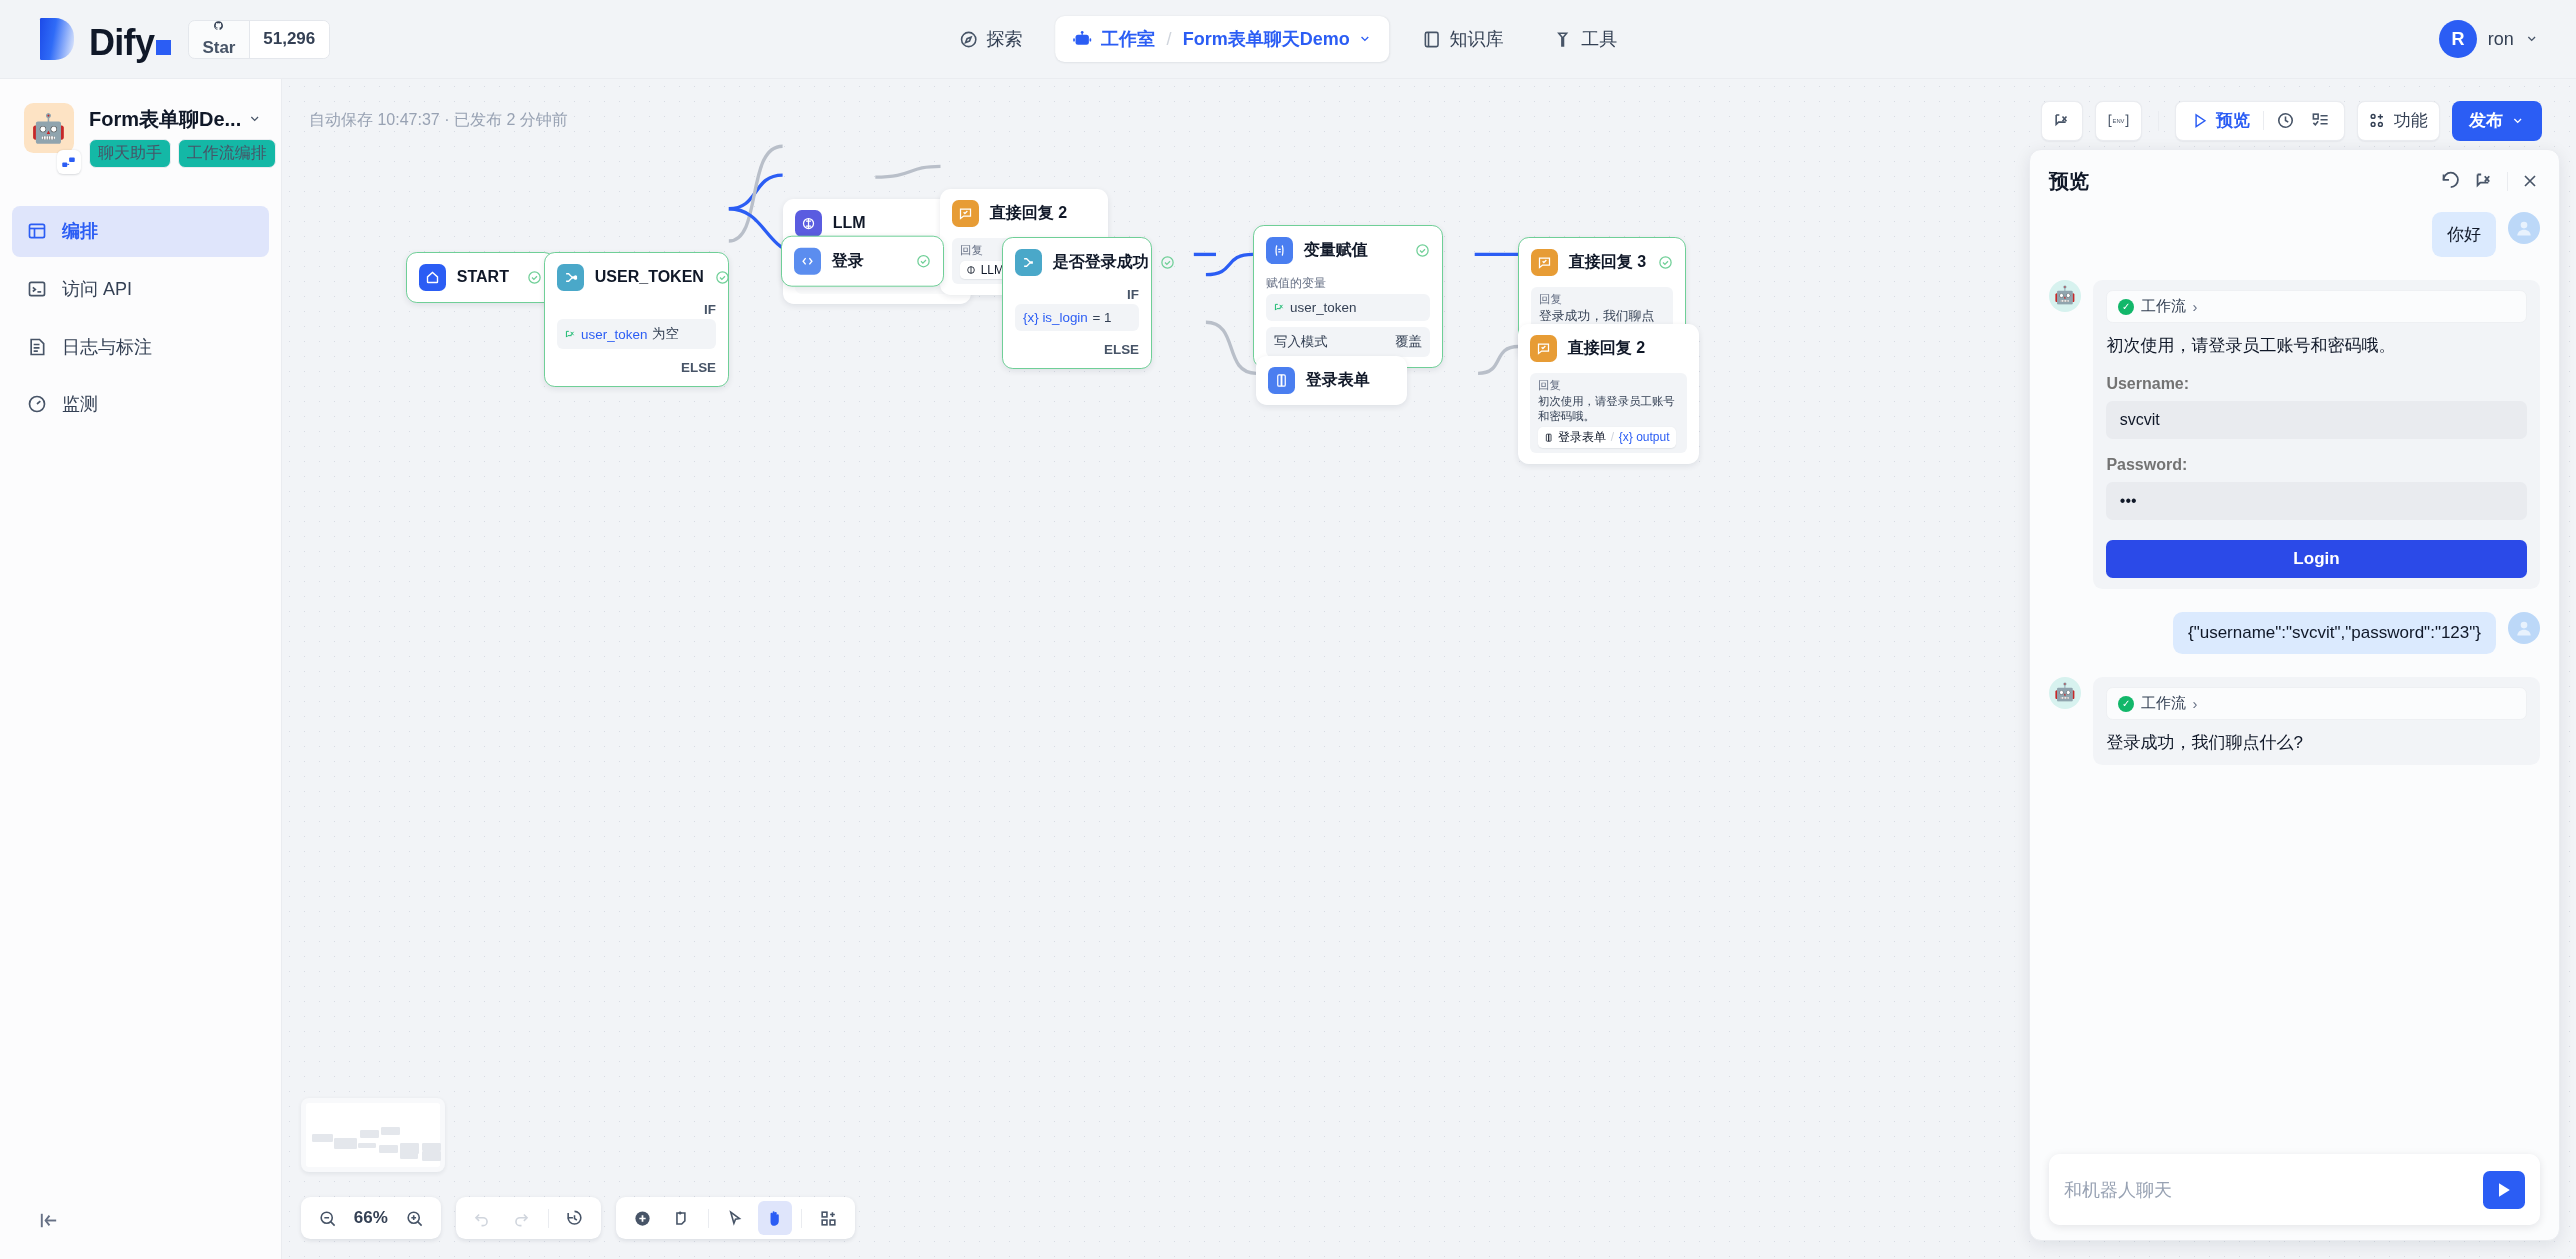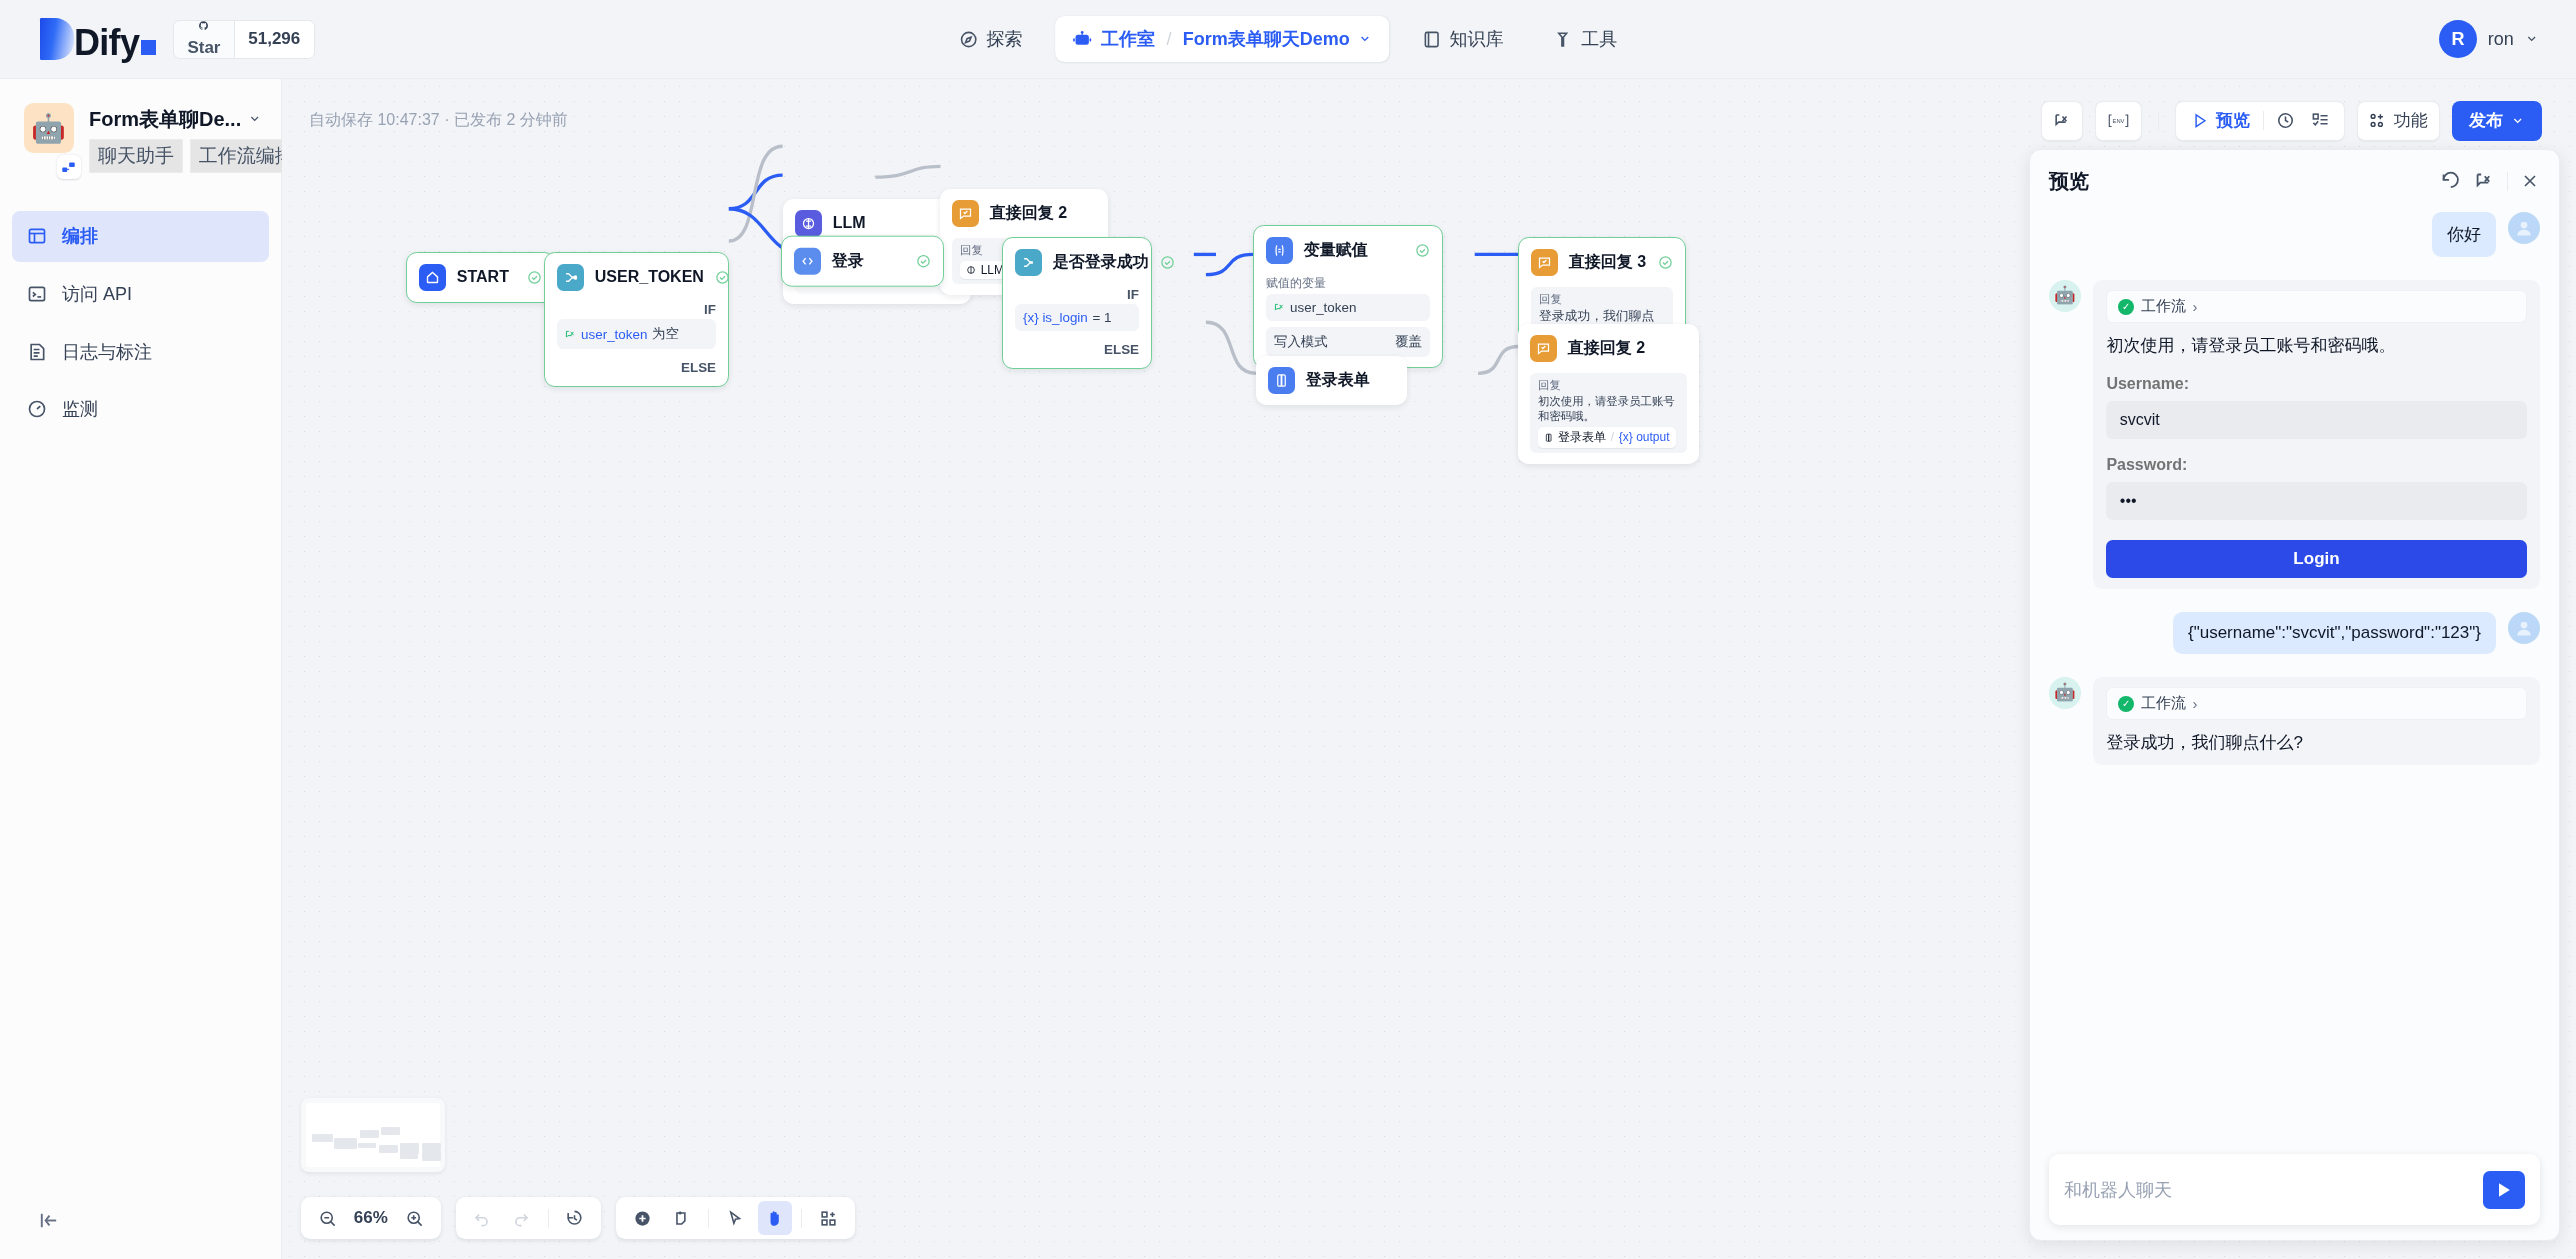--- a/index.html
+++ b/index.html
@@ -10,21 +10,21 @@
     -webkit-font-smoothing: antialiased;
   }
 
   
   .topbar {
     position: absolute; top: 0; left: 0; width: 2576px; height: 79px;
     background: #f2f4f7; display: flex; align-items: center;
     border-bottom: 0.7px solid #eaecf0;
   }
   .brand { display: flex; align-items: center; margin-left: 40px; gap: 17.5px; }
-  .logo-wrap { display: flex; align-items: flex-end; gap: 0; }
+  .logo-wrap { display: flex; align-items: flex-end; gap: 15px; }
   .logo-mark {
     width: 34px; height: 42px;
     background: linear-gradient(100deg, #1c4ae8 0%, #2f6bf7 40%, #e8eefc 100%);
     border-radius: 1.3px 19px 19px 1.3px;
   }
   .logo-text { font-size: 36px; font-weight: 700; color: #101828; letter-spacing: -0.7px; line-height: .95; }
   .logo-dot { width: 15px; height: 15px; background: #2b5df4; display: inline-block; margin-left: 1.3px; vertical-align: baseline; }
   .star-chip {
     display: flex; align-items: stretch; height: 39px;
     border: 0.7px solid #e4e7ec; border-radius: 6.7px; overflow: hidden; background: #fafbfc;
@@ -71,22 +71,22 @@
   .app-badge {
     position: absolute; right: -6.7px; bottom: -6.7px; width: 24px; height: 24px;
     border-radius: 6px; background: #fff; box-shadow: 0 0.7px 2px rgba(16,24,40,.15);
     display: flex; align-items: center; justify-content: center;
   }
   .app-meta { padding-top: 2.7px; }
   .app-title-row { display: flex; align-items: center; gap: 6.7px; }
   .app-title { font-size: 20px; font-weight: 600; color: #101828; max-width: 168px; }
   .app-tags { display: flex; gap: 6.7px; margin-top: 6.7px; }
   .tag {
-    font-size: 19px; color: #475467; border: 0.7px solid #eaecf0; background: #e5e5e5;
-    padding: 2.7px 8px; border-radius: 0; white-space: nowrap;
+    font-size: 16px; color: #475467; border: 0.7px solid #eaecf0; background: #14b8a6;
+    padding: 2.7px 8px; border-radius: 7px; white-space: nowrap;
   }
   .side-nav { margin-top: 38px; padding: 0 12px; }
   .side-item {
     display: flex; align-items: center; gap: 15px; height: 51px; padding: 0 15px;
     border-radius: 8px; font-size: 18px; color: #344054; margin-bottom: 6.7px;
   }
   .side-item.active { background: #dfe5fb; color: #2b5df4; font-weight: 600; }
   .collapse-btn {
     position: absolute; bottom: 23px; left: 32px; width: 32px; height: 32px;
     display: flex; align-items: center; justify-content: center; color: #667085;

